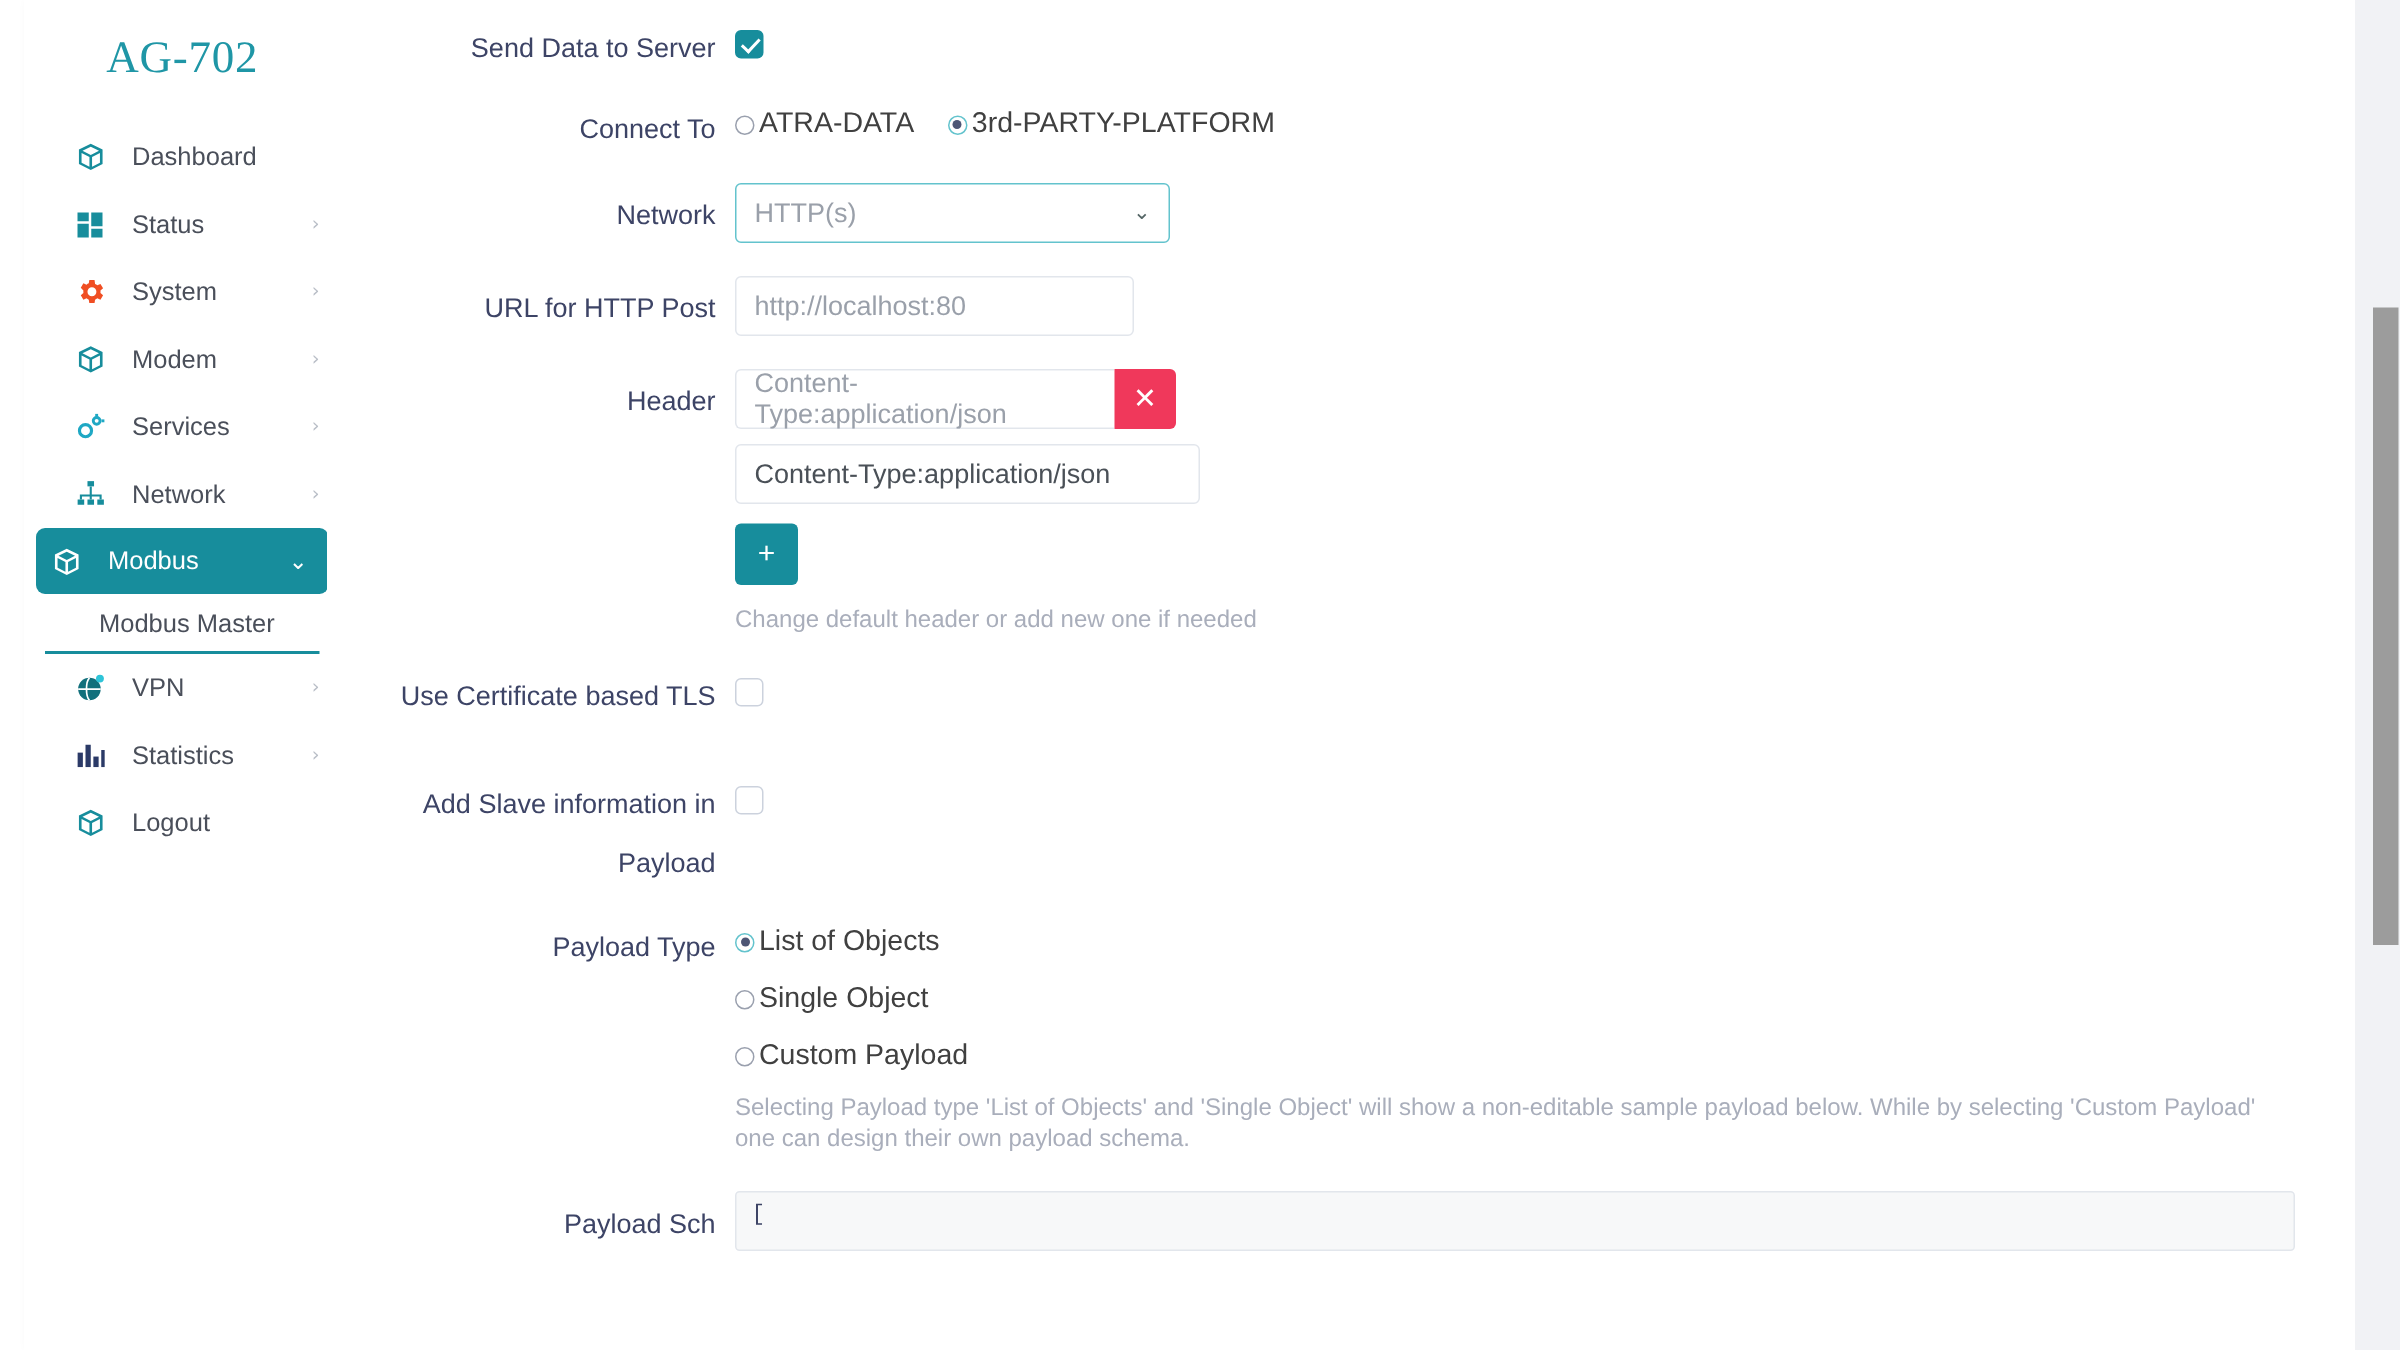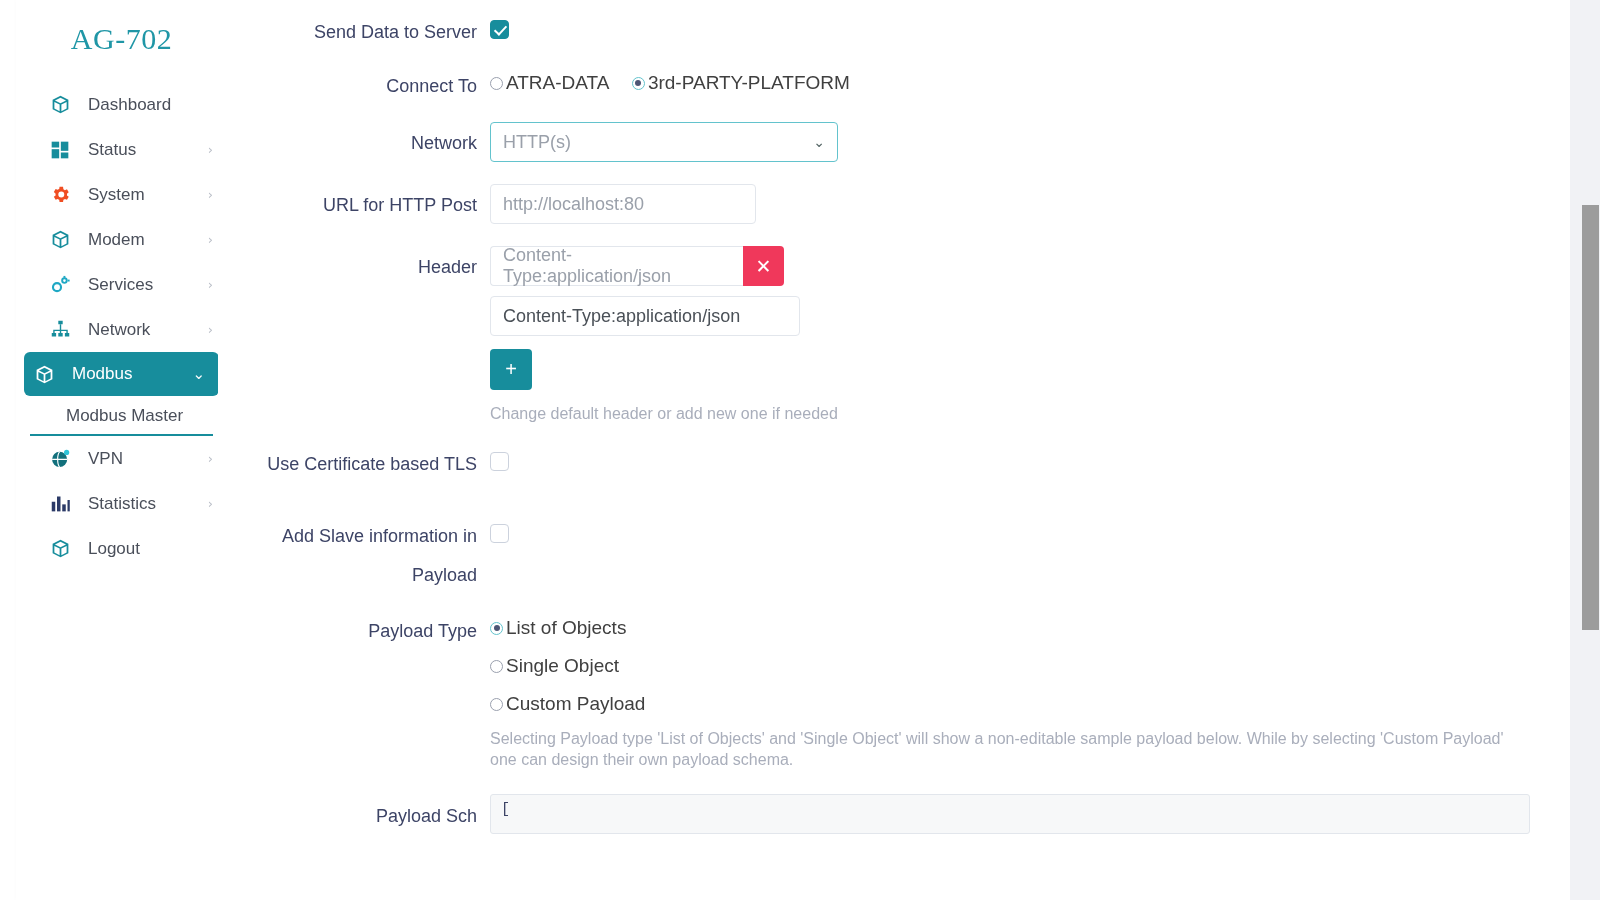--- a/index.html
+++ b/index.html
@@ -151,21 +151,21 @@
     border-radius: 4px;
     background: #fff;
     display: flex;
     align-items: center;
     padding: 0 12px;
     font-size: 18px;
     color: #9aa0aa;
   }
   .inp.filled { color: #4a5057; }
   .sel {
-    width: 348px;
+    width: 290px;
     border: 1px solid #63c3cd;
     position: relative;
     justify-content: space-between;
   }
   .sel .chev {
     color: #566; font-size: 14px;
     font-family: "DejaVu Sans", sans-serif;
   }
   .url-inp { width: 266px; }
 

